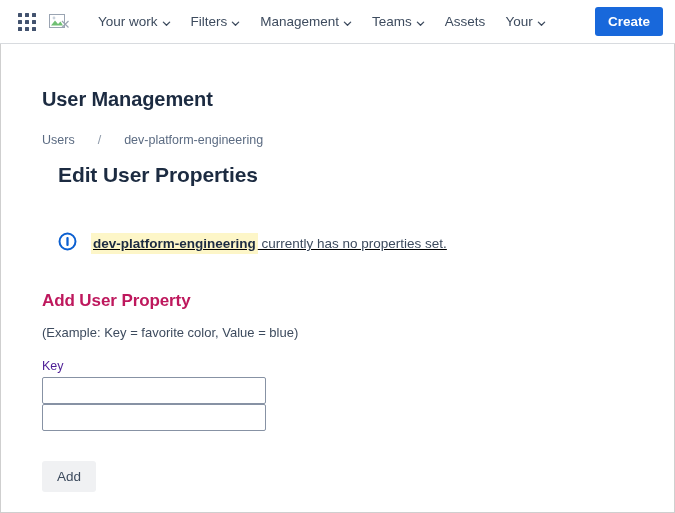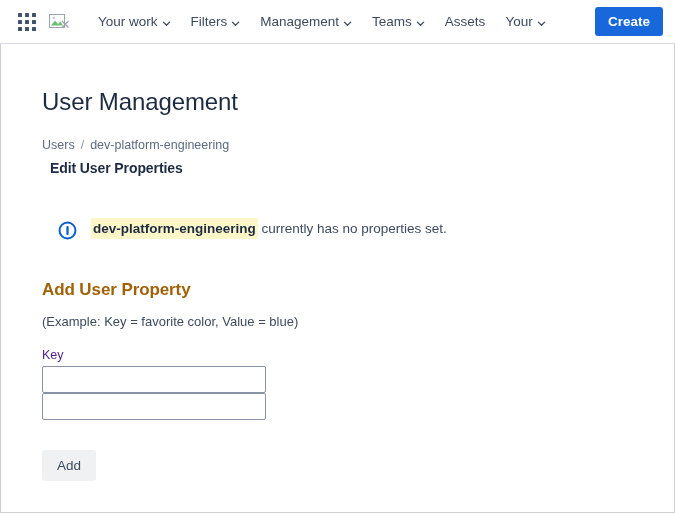--- a/index.html
+++ b/index.html
@@ -108,52 +108,53 @@
     height: 469px;
     box-sizing: border-box;
     border-left: 1px solid #cfcfcf;
     border-right: 1px solid #cfcfcf;
     border-bottom: 1px solid #cfcfcf;
     background: #ffffff;
     padding: 44px 0 0 41px;
   }
 
   .page-title {
-    font-size: 24px;
-    font-weight: 400;
+    font-size: 20px;
+    font-weight: 700;
     color: #1c2b41;
     letter-spacing: -0.1px;
     margin: 0 0 22px 0;
   }
 
   .breadcrumb {
     font-size: 12.5px;
     color: #5b6b82;
     margin: 0 0 2px 0;
     display: flex;
     align-items: center;
-    gap: 6px;
+    gap: 23px;
   }
   .crumb-link { cursor: pointer; }
   .crumb-sep { color: #8c98a8; }
 
   .section-title {
-    font-size: 14px;
+    font-size: 21px;
     font-weight: 700;
     color: #1c2b41;
-    margin: 8px;
+    margin: 16px;
     letter-spacing: -0.1px;
   }
 
   
   .notice {
     display: flex;
-    align-items: flex-start;
+    align-items: flex-end;
     gap: 14px;
     margin: 45px 8px 0 16px;
+    text-decoration: underline;
   }
 
   .info-icon {
     width: 19px;
     height: 19px;
     flex: 0 0 19px;
   }
 
   .notice-text {
     font-size: 13.5px;
@@ -167,21 +168,21 @@
   }
   .notice-rest {
     background: transparent;
     color: #3d4b5e;
   }
 
   
   .form-head {
     font-size: 17px;
     font-weight: 700;
-    color: #a16207;
+    color: #be185d;
     margin: 40px 0 0 0;
     letter-spacing: -0.1px;
   }
   .form-example {
     font-size: 13px;
     color: #3d4b5e;
     margin: 14px 0 16px 0;
   }
 
   .field-label {

